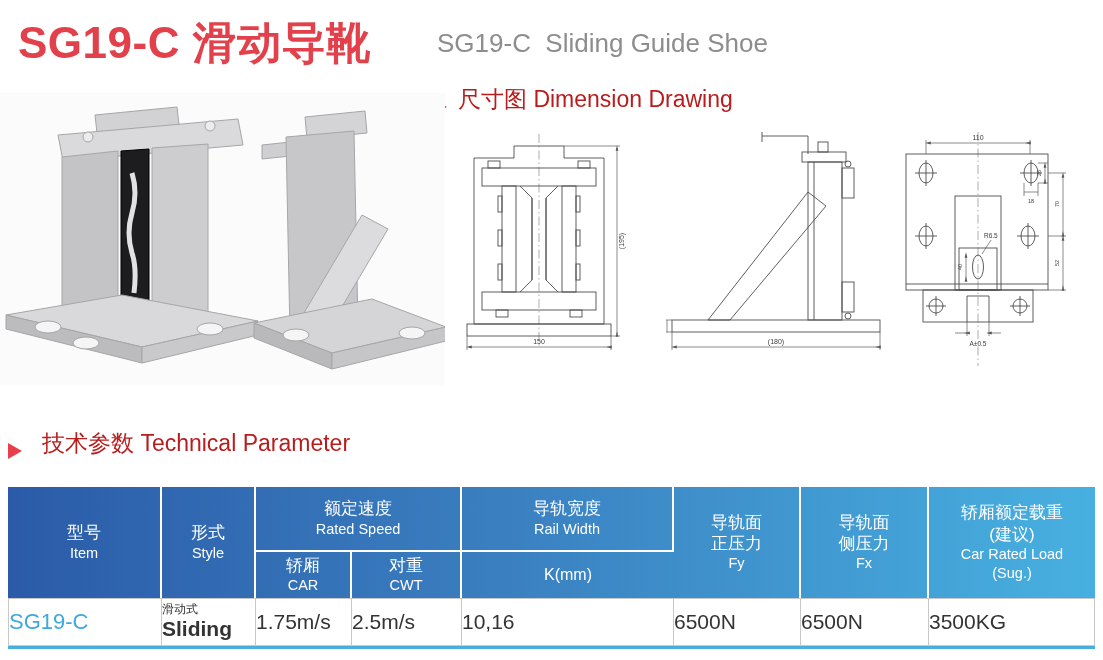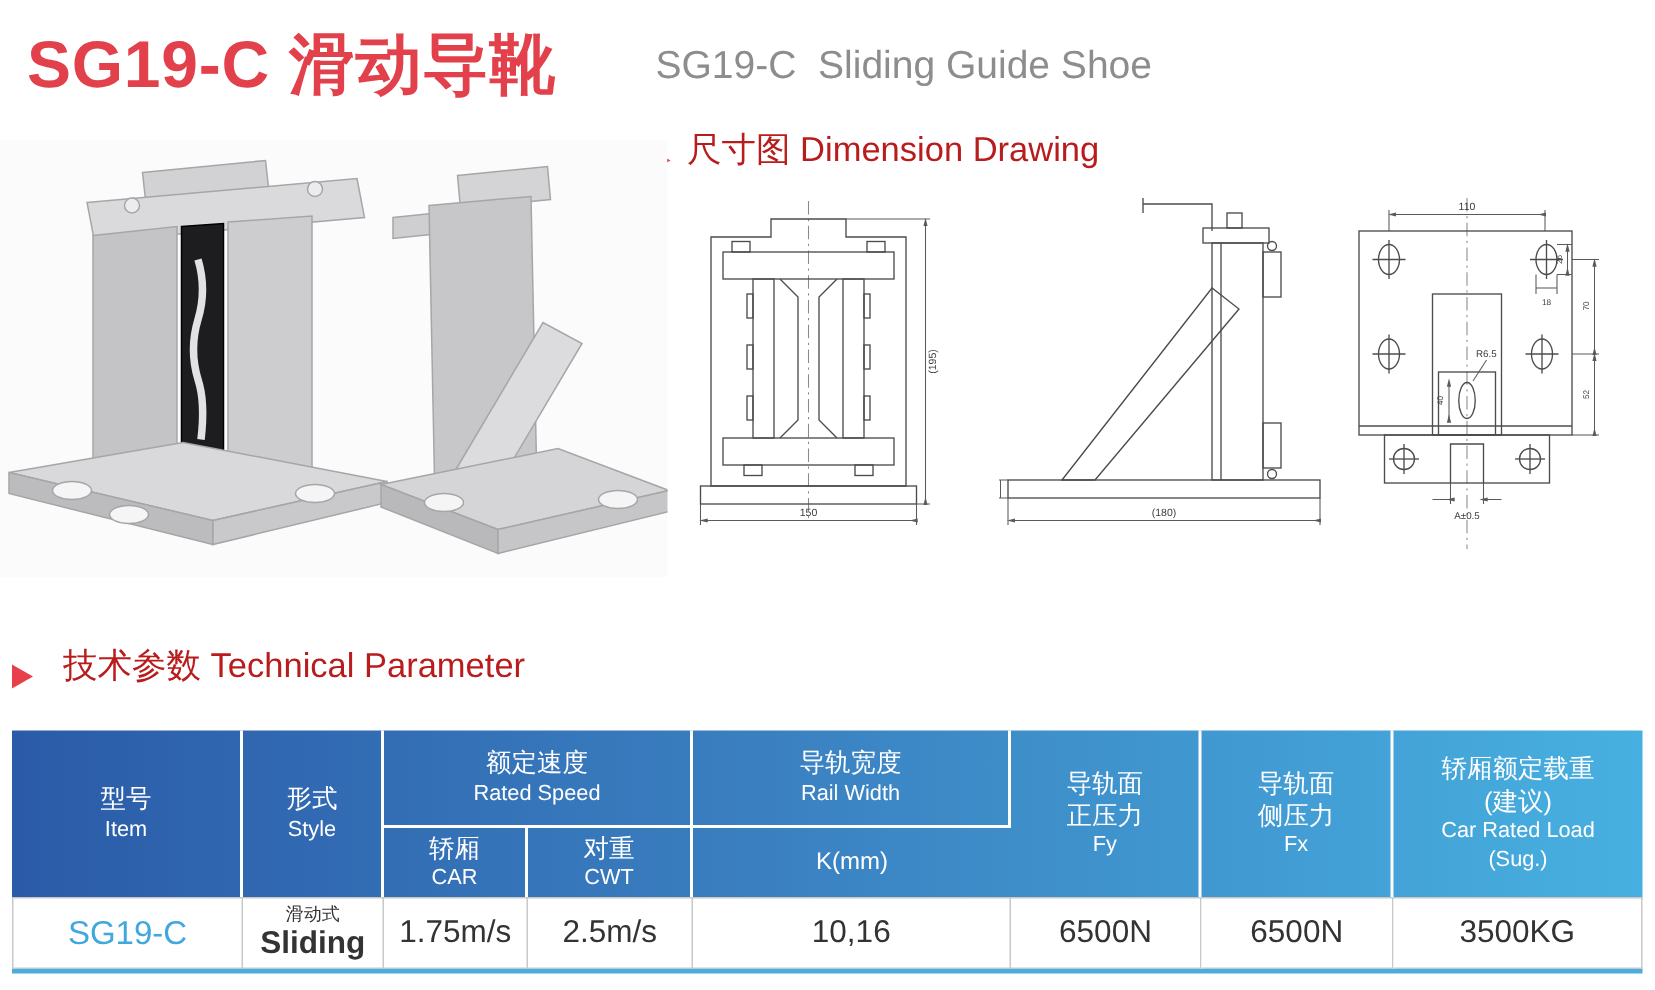--- a/index.html
+++ b/index.html
@@ -24,21 +24,21 @@
   table.param { border-collapse:separate; border-spacing:0; table-layout:fixed; width:1087px;
     background:linear-gradient(90deg,#2b5ba8 0%,#3a7fc0 45%,#47b0e0 100%);
     background-repeat:no-repeat; background-size:100% 113px; }
   table.param th { font-weight:normal; color:#fff; vertical-align:middle; text-align:center; padding:2px 0; }
   table.param thead tr th { border-right:2px solid #fff; }
   table.param thead tr th:last-child { border-right:none; }
   table.param thead tr.sub th { border-top:2px solid #fff; }
   .r1 { height:63px; } .r2 { height:48px; } .r3 { height:48px; }
   th .zh { font-size:17px; line-height:1.25; }
   th .en { font-size:14.5px; line-height:1.3; }
-  td { background:#fff; text-align:center; vertical-align:middle; font-size:21px; color:#333;
+  td { background:#fff; text-align:left; vertical-align:middle; font-size:21px; color:#333;
        border-right:1px solid #c8c8c8; border-top:1px solid #c8c8c8; border-bottom:1px solid #c8c8c8; }
   td:first-child { border-left:1px solid #c8c8c8; }
   td.item { color:#3fa8dc; font-size:22px; }
   td .zh2 { font-size:12px; line-height:1.15; } td .en2 { font-size:21px; line-height:1.15; color:#333;font-weight:bold; }
   .table-wrap { left:8px; top:487px; }
   .blue-bar { width:1087px; height:3px; background:#49aede; }
 </style>
 </head>
 <body>
 

